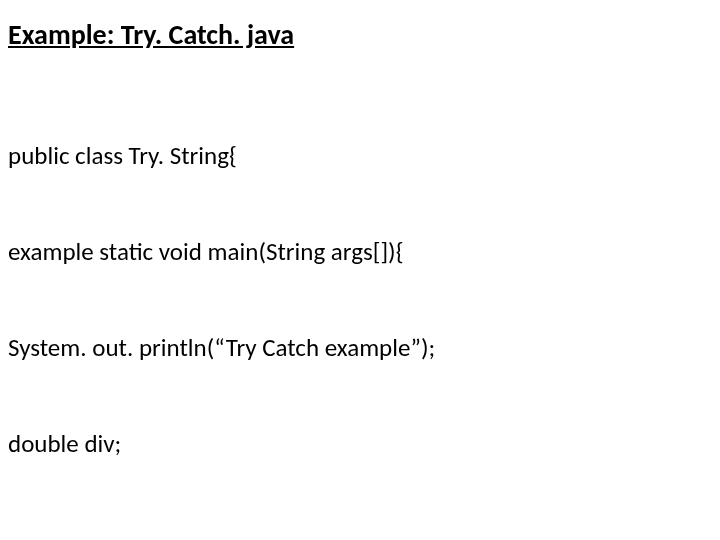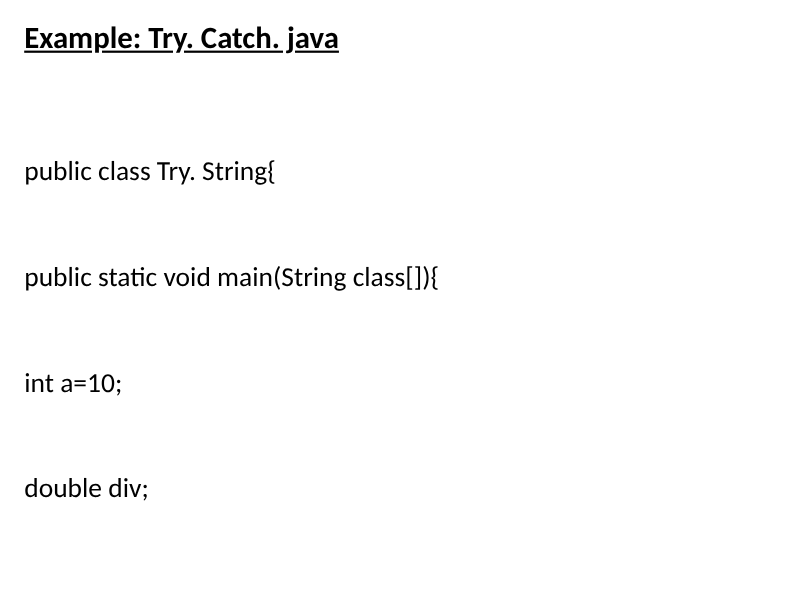--- a/index.html
+++ b/index.html
@@ -6,21 +6,21 @@
     margin: 0;
     padding: 0;
     width: 720px;
     height: 540px;
     background: #ffffff;
     font-family: Calibri, "Segoe UI", Arial, sans-serif;
     color: #000000;
   }
   .slide {
     box-sizing: border-box;
-    padding: 18px 22px 10px 22px;
+    padding: 18px 22px 10px 8px;
     width: 720px;
     height: 540px;
   }
   .title {
     font-weight: 700;
     text-decoration: underline;
     font-size: 28px;
     line-height: 1.2;
     margin-bottom: 24px;
   }
@@ -31,22 +31,22 @@
     white-space: pre-wrap;
   }
 </style>
 </head>
 <body>
 
 <div class="slide">
   <div class="title">Example: Try. Catch. java</div>
   <div class="code">
     <div>public class Try. String{</div>
-    <div>public static void main(String class[]){</div>
-    <div>int a=10;</div>
+    <div>example static void main(String args[]){</div>
+    <div>System. out. println(“Try Catch example”);</div>
     <div>double div;</div>
     
     
     
     
     
     
     
     
   </div>

